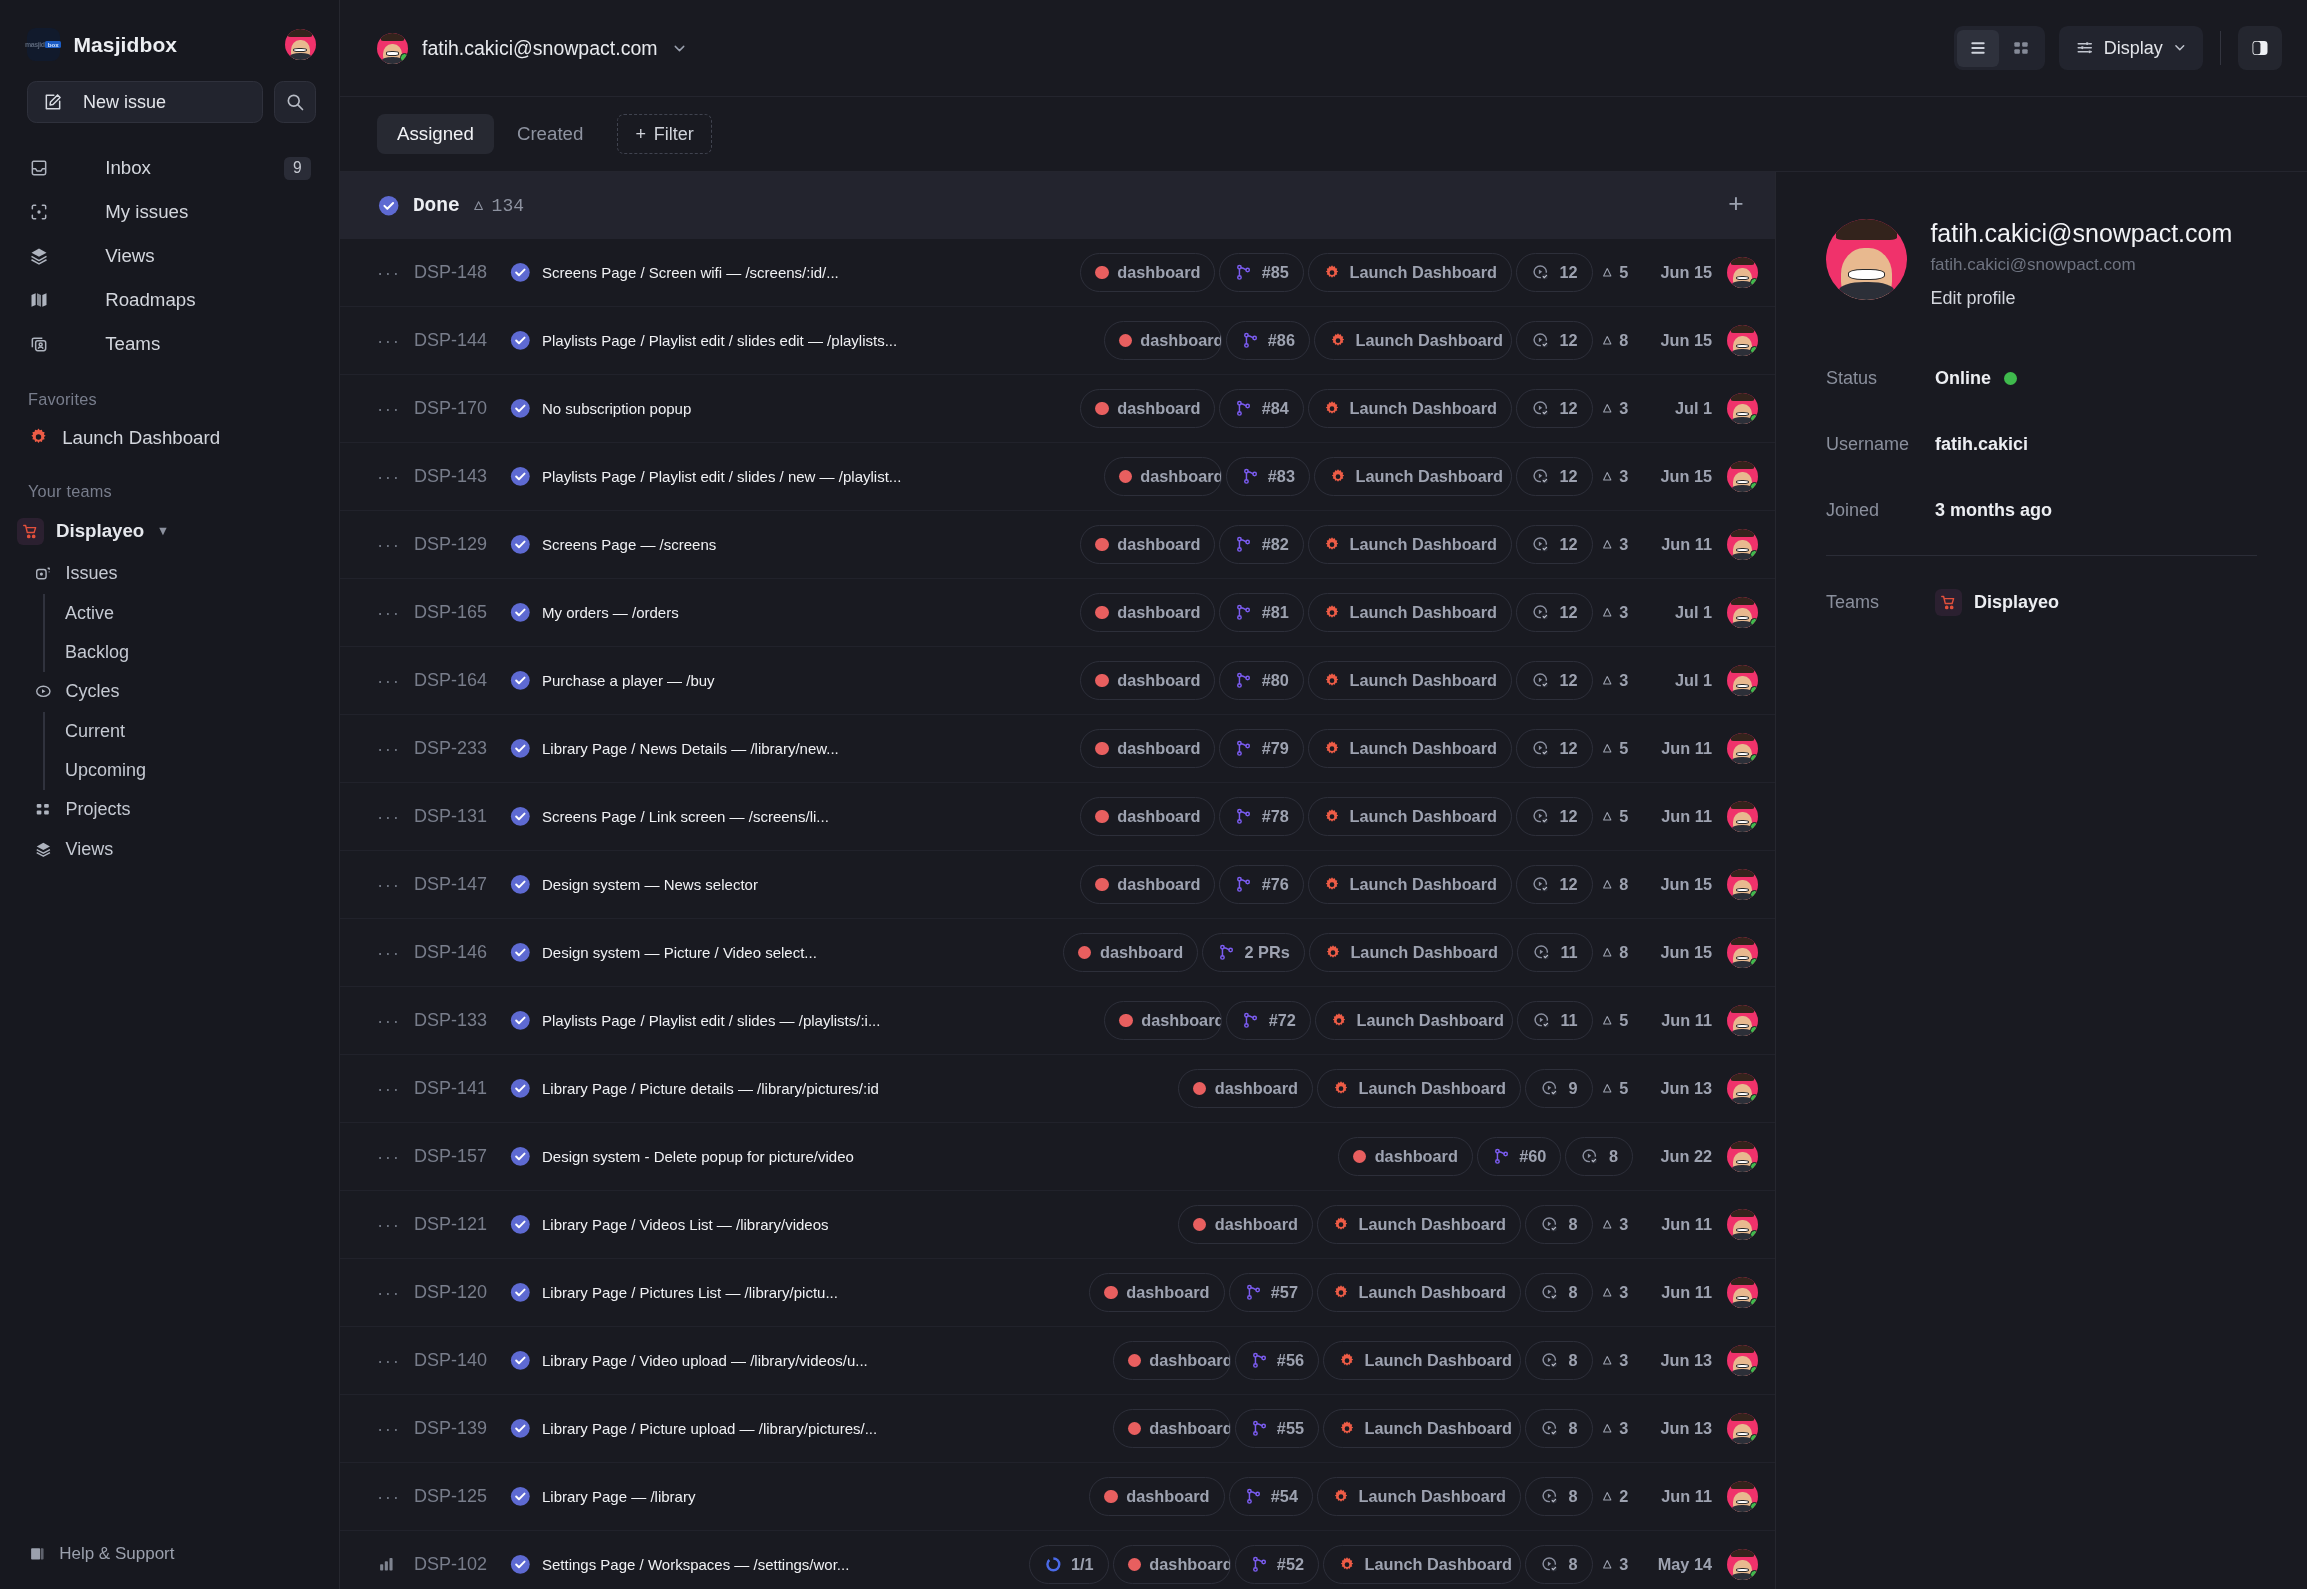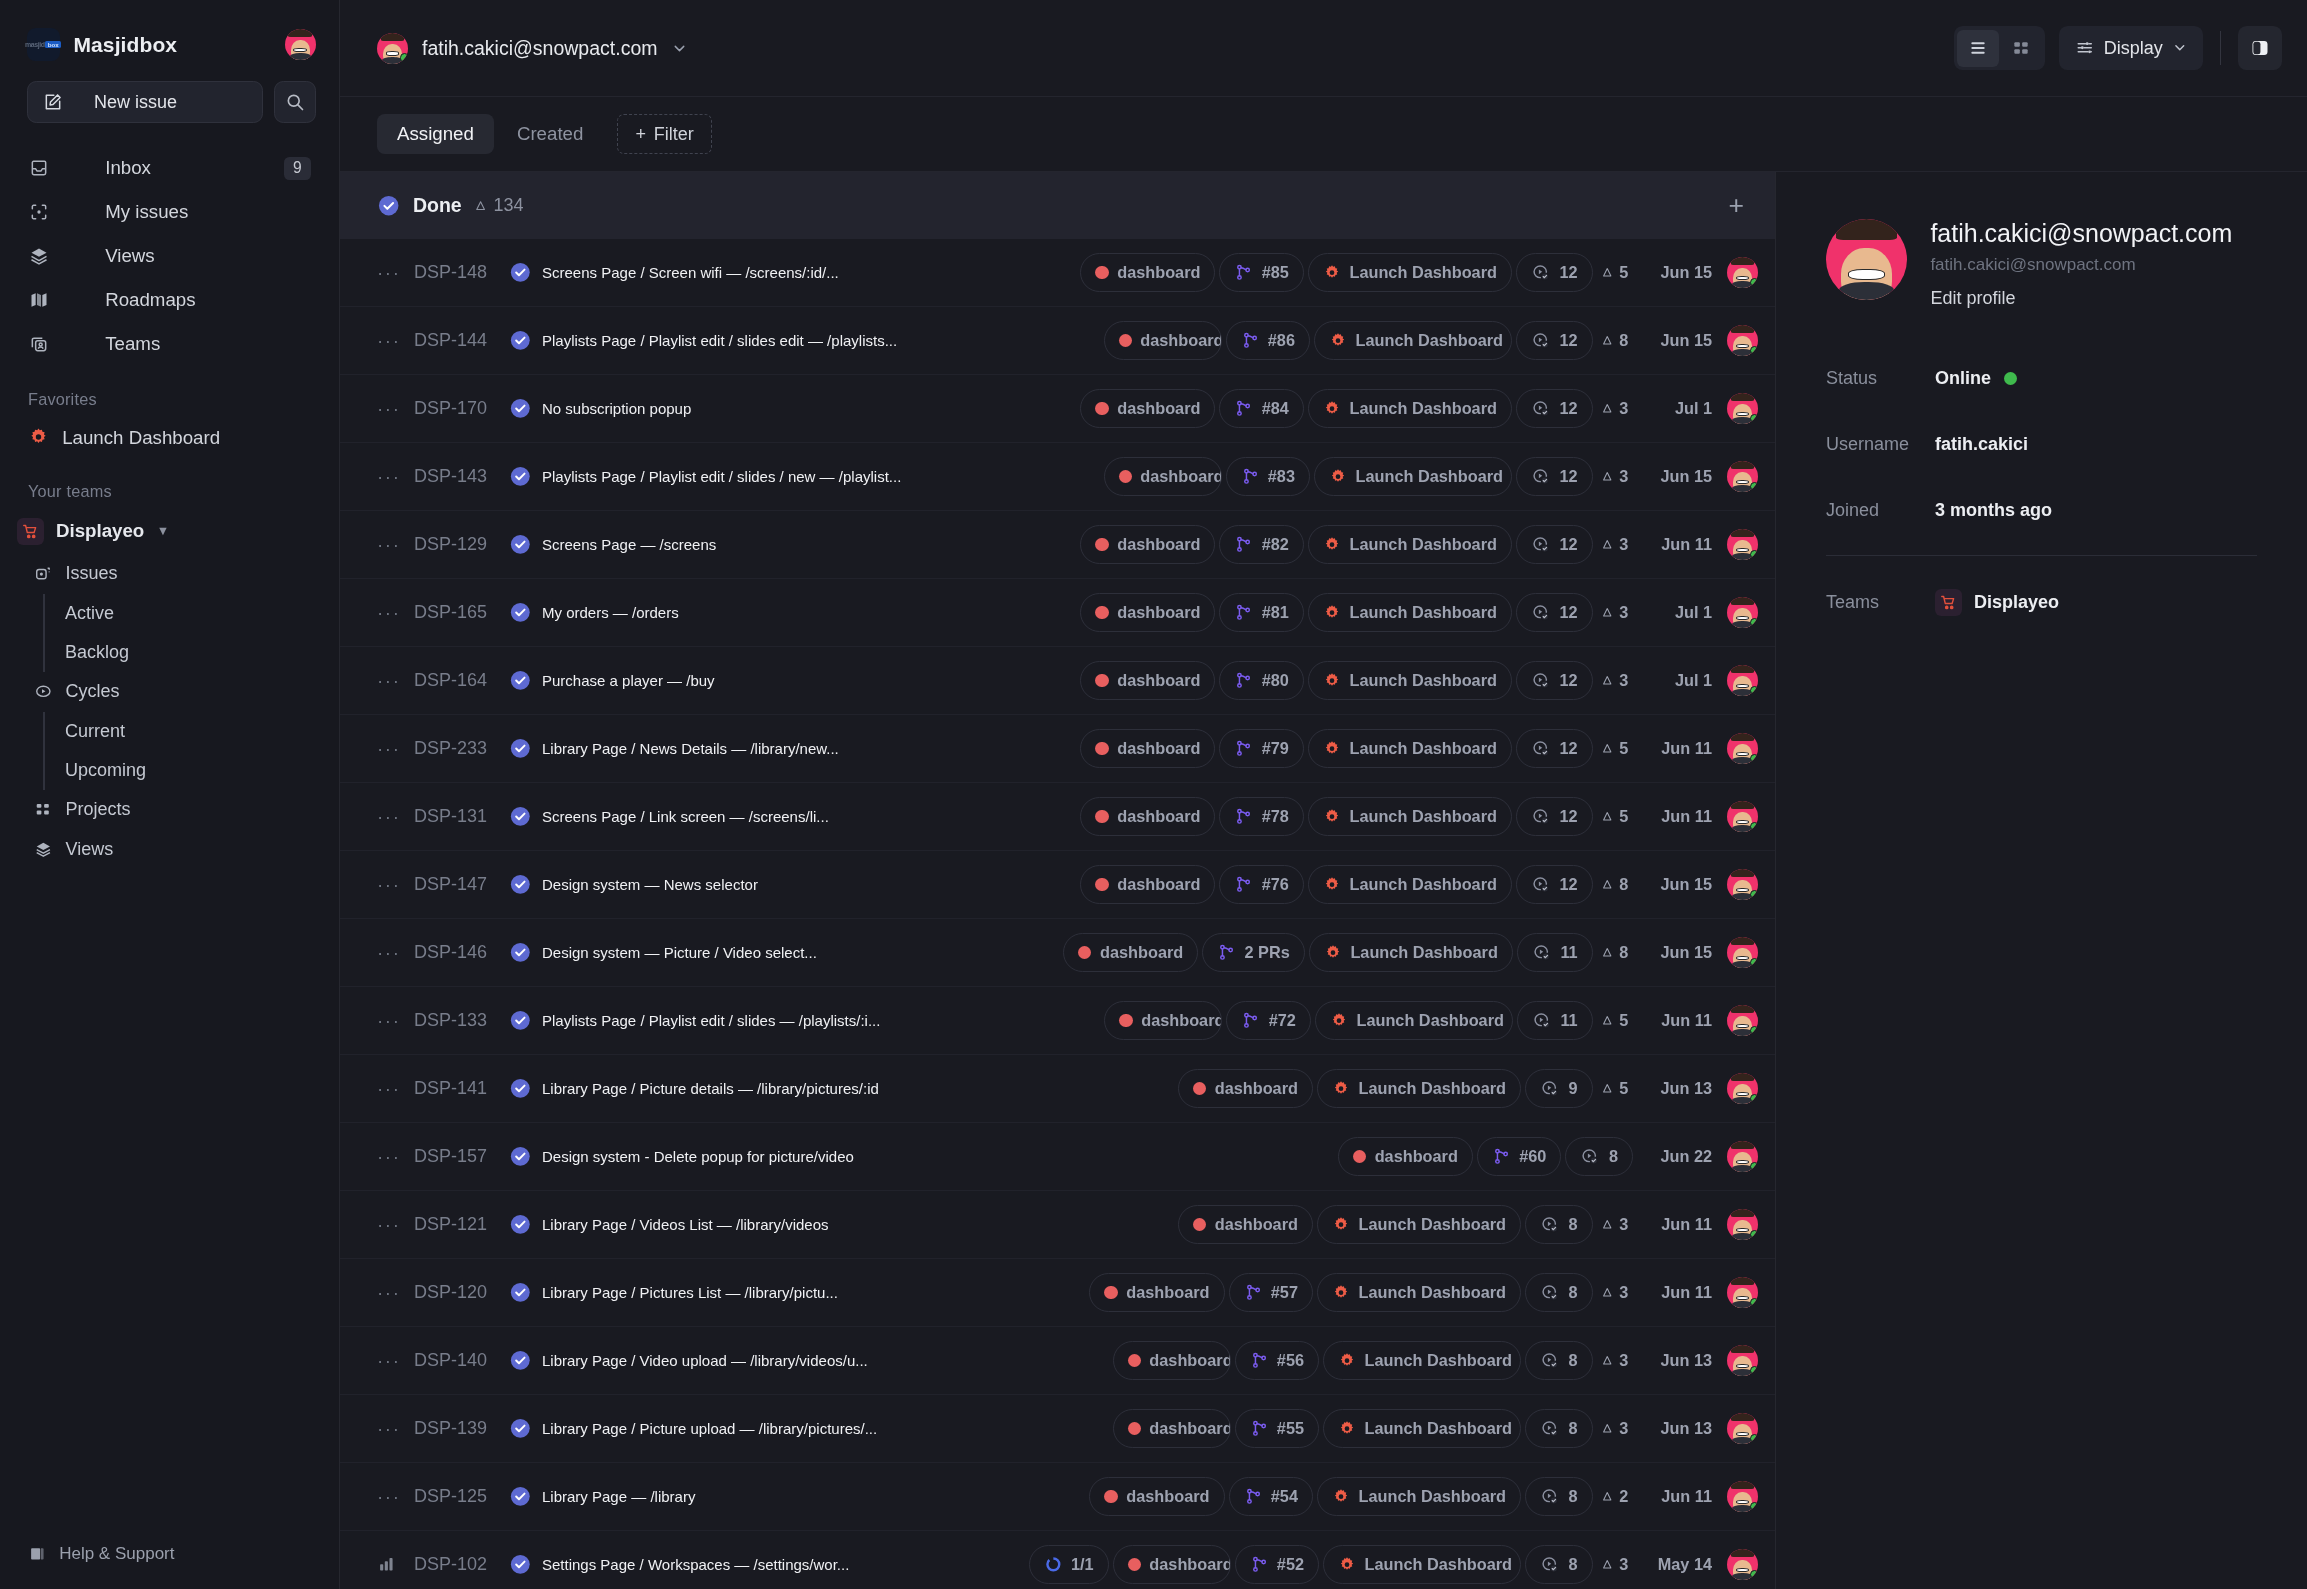--- a/index.html
+++ b/index.html
@@ -47,21 +47,21 @@
   .avatar .body { position: absolute; bottom: 0; left: 16%; width: 68%; height: 22%; background: #2c2f38; border-radius: 46% 46% 0 0; }
   .avatar-sm { width: 31px; height: 31px; }
   .status-dot-av {
     position: absolute; right: -0.8px; bottom: 0.8px; width: 30%; height: 30%;
     border-radius: 50%; background: #3fba4d; border: 1.6px solid #17181f;
   }
 
   .sb-actions { display: flex; gap: 11px; padding: 20px 23.4px 0 26.5px; }
   .new-issue-btn {
     flex: 1; height: 42px; border-radius: 9.3px; background: #22242e;
-    border: 0.8px solid #2f313c; display: flex; align-items: center; gap: 31px;
+    border: 0.8px solid #2f313c; display: flex; align-items: center; gap: 20px;
     padding-left: 15.6px; cursor: pointer;
   }
   .new-issue-btn .lbl { font-size: 18px; color: #e3e5ea; }
   .search-btn {
     width: 42px; height: 42px; border-radius: 9.3px; background: #22242e;
     border: 0.8px solid #2f313c; display: flex; align-items: center; justify-content: center; cursor: pointer;
   }
 
   .nav { padding: 23.4px 17px 0 17px; }
   .nav-item {
@@ -133,21 +133,21 @@
   .filter-btn {
     margin-left: 11px; padding: 8.6px 17px; border: 0.8px dashed #40434f; border-radius: 7px;
     font-size: 18px; color: #d0d3da; cursor: pointer; display: flex; align-items: center; gap: 7.8px;
   }
 
   .content-wrap { flex: 1; display: flex; min-height: 0; }
   .list-col { flex: 1; min-width: 0; display: flex; flex-direction: column; overflow: hidden; }
 
   .group-head {
     height: 67px; background: #23242e; display: flex; align-items: center;
-    padding: 0 31px 0 37px; gap: 12.5px; flex: 0 0 67px;
+    padding: 0 31px 0 37px; gap: 12.5px; flex: 0 0 67px; font-family: Liberation Mono, monospace;
   }
   .group-name { font-size: 19.5px; font-weight: 600; color: #eceef2; }
   .group-count { font-size: 18px; color: #8d92a0; display: flex; align-items: center; gap: 6.2px; }
   .group-spacer { flex: 1; }
   .plus-btn { font-size: 26.5px; color: #9aa0ae; cursor: pointer; line-height: 1; }
 
   .row {
     height: 68px; display: flex; align-items: center; gap: 0;
     padding: 0 17px 0 37px; border-bottom: 0.8px solid #21222b; cursor: pointer;
     position: relative; overflow: hidden;

